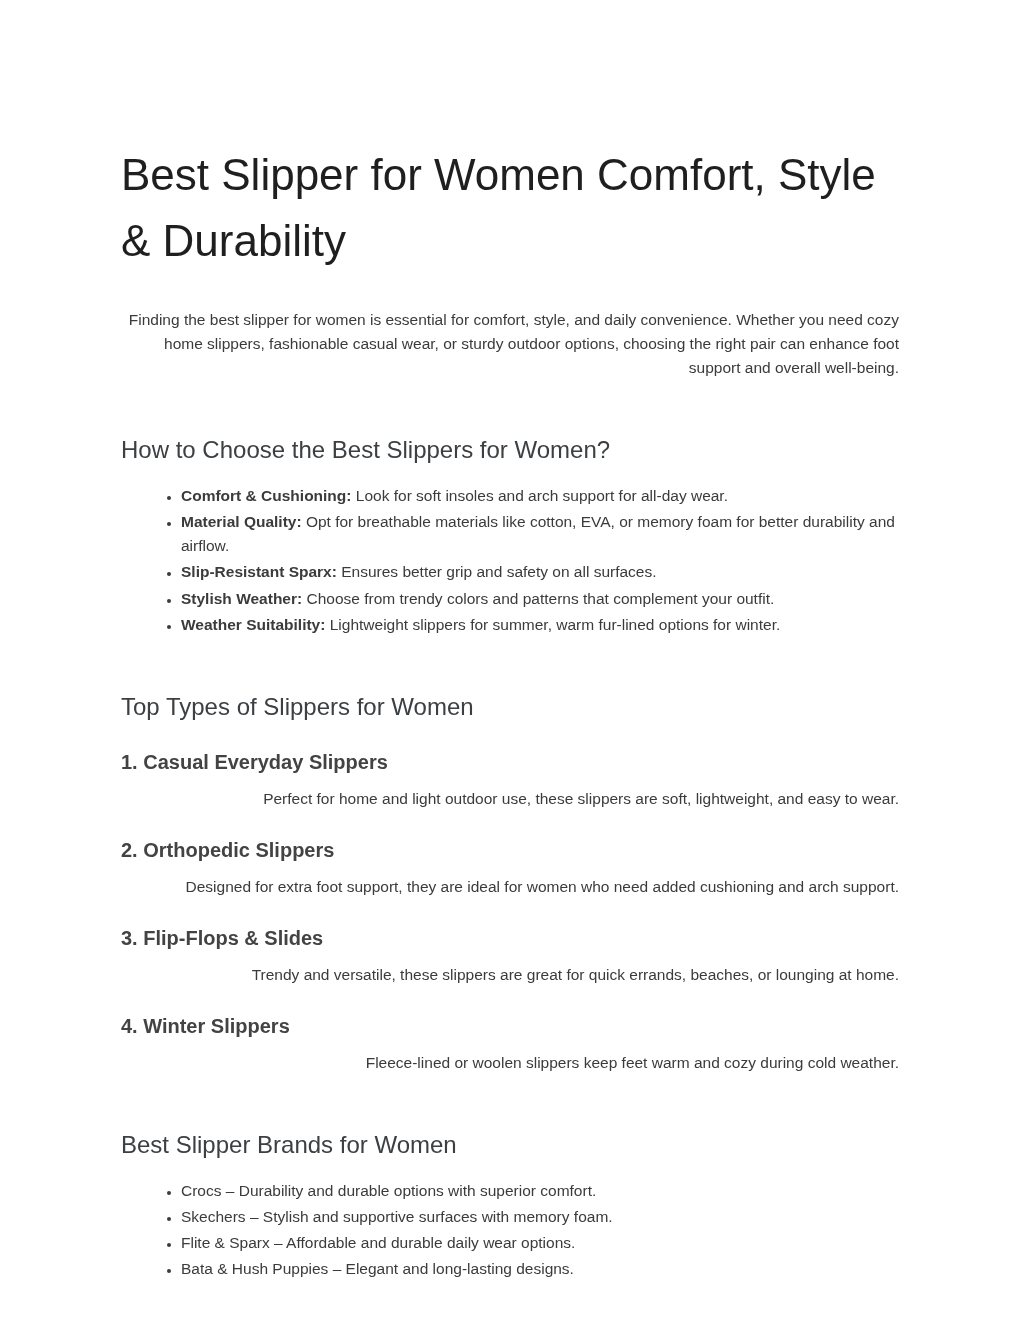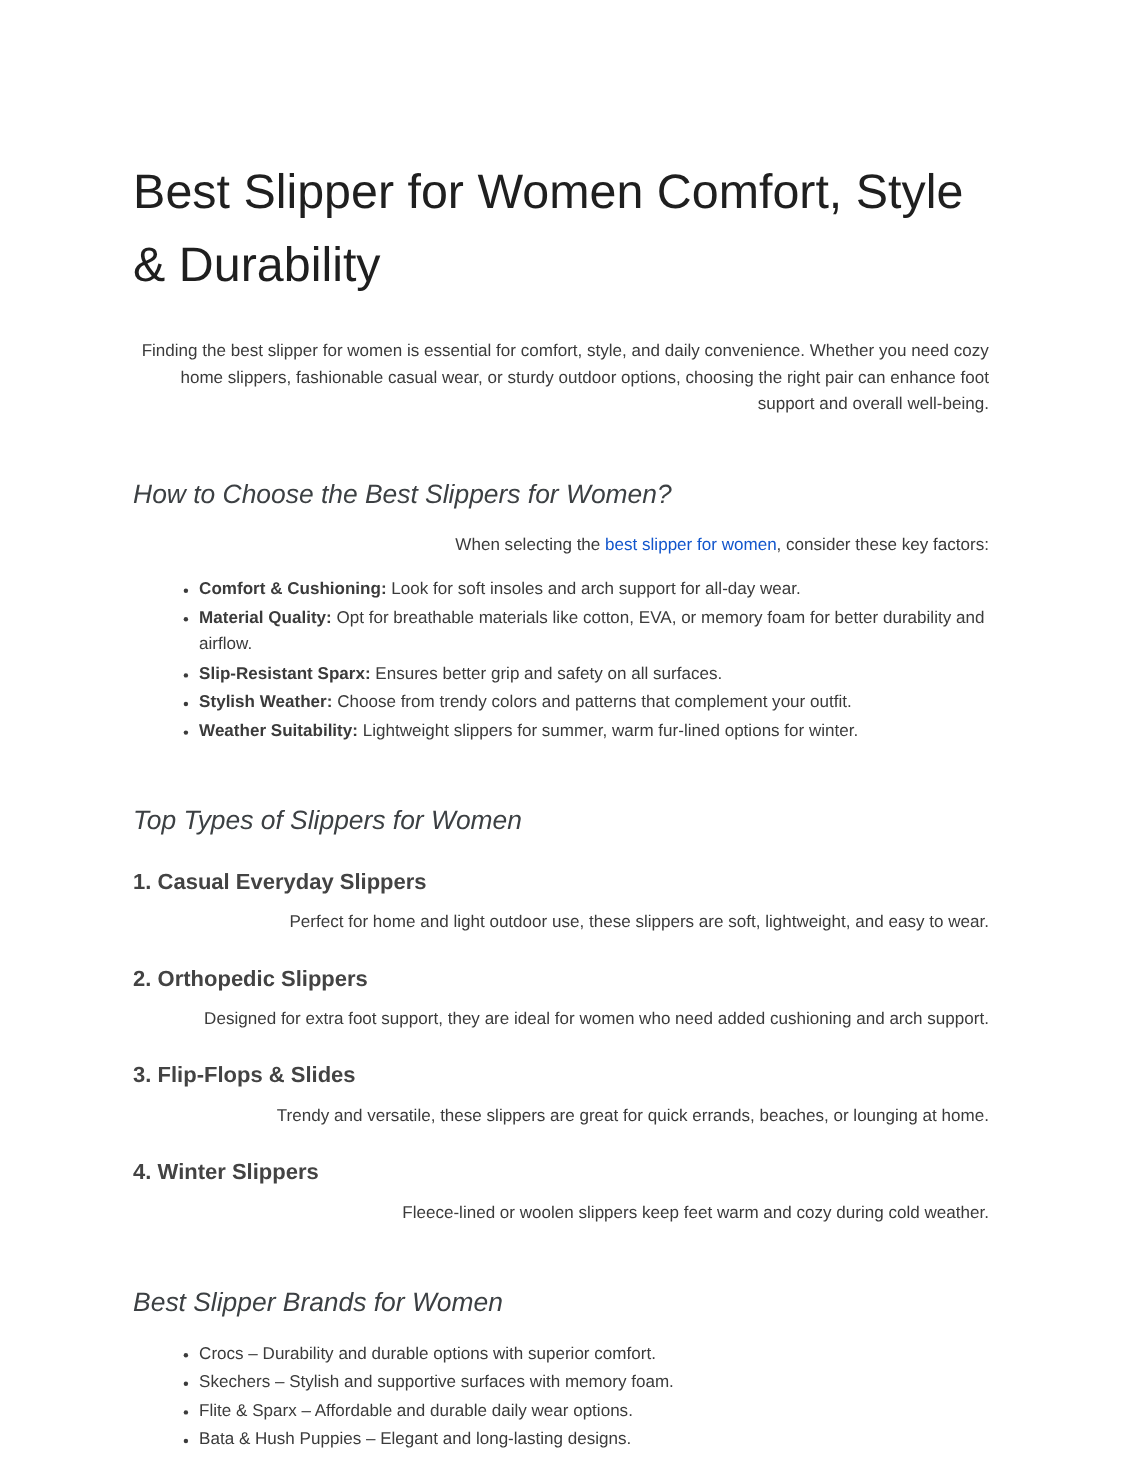--- a/index.html
+++ b/index.html
@@ -27,21 +27,20 @@
     font-weight: 400;
     color: #1f1f1f;
     letter-spacing: 0;
   }
   h2.section-heading {
     margin: 54px 0 18px 0;
     font-size: 24px;
     line-height: 1.35;
     font-weight: 400;
     color: #3c4043;
-    font-style: italic;
   }
   h3.sub-heading {
     margin: 26px 0 12px 0;
     font-size: 20px;
     line-height: 1.3;
     font-weight: 700;
     color: #434343;
   }
   p.body-text {
     margin: 0 0 16px 0;
@@ -79,21 +78,20 @@
 <body>
 
 <div class="doc-page">
 
   <h1 class="doc-title">Best Slipper for Women Comfort, Style &amp; Durability</h1>
 
   <p class="body-text">Finding the best slipper for women is essential for comfort, style, and daily convenience. Whether you need cozy home slippers, fashionable casual wear, or sturdy outdoor options, choosing the right pair can enhance foot support and overall well-being.</p>
 
   <h2 class="section-heading">How to Choose the Best Slippers for Women?</h2>
 
-  <p class="body-text"><span>When selecting the </span><a href="#" class="inline-link">best slipper for women</a><span>, consider these key factors:</span></p>
 
   <ul class="bullet-list">
     <li><span class="bold-label">Comfort &amp; Cushioning:</span><span> Look for soft insoles and arch support for all-day wear.</span></li>
     <li><span class="bold-label">Material Quality:</span><span> Opt for breathable materials like cotton, EVA, or memory foam for better durability and airflow.</span></li>
     <li><span class="bold-label">Slip-Resistant Sparx:</span><span> Ensures better grip and safety on all surfaces.</span></li>
     <li><span class="bold-label">Stylish Weather:</span><span> Choose from trendy colors and patterns that complement your outfit.</span></li>
     <li><span class="bold-label">Weather Suitability:</span><span> Lightweight slippers for summer, warm fur-lined options for winter.</span></li>
   </ul>
 
   <h2 class="section-heading">Top Types of Slippers for Women</h2>

